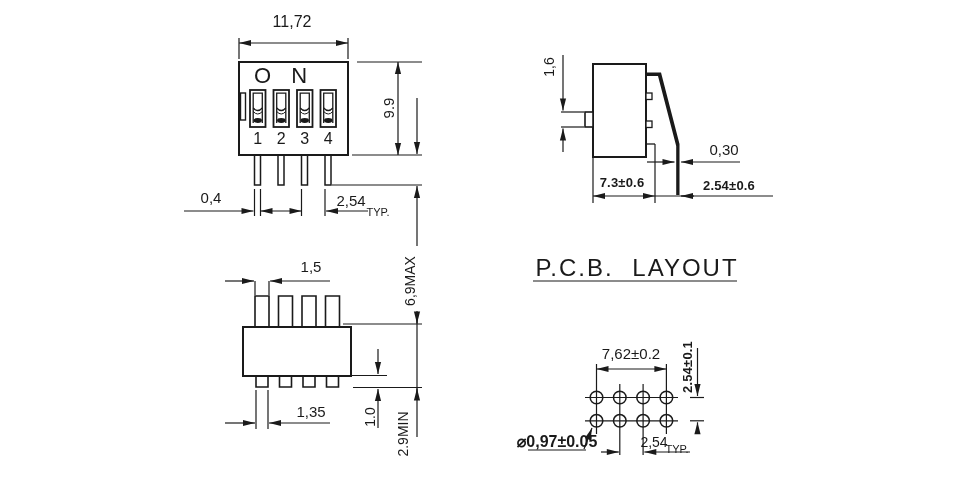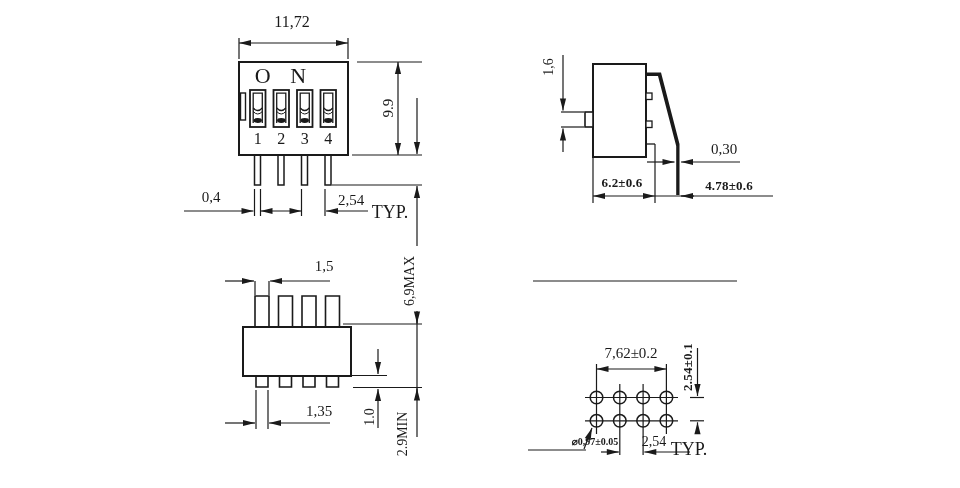--- a/index.html
+++ b/index.html
@@ -1,29 +1,29 @@
 <!DOCTYPE html>
 <html><head>
 <meta charset="utf-8">
 <style>
   html,body{margin:0;padding:0;background:#fff;}
   .canvas{position:relative;width:820px;height:488px;background:#fff;overflow:hidden;
-          font-family:Liberation Serif, serif;color:#1a1a1a;}
+          font-family:Liberation Sans, sans-serif;color:#1a1a1a;}
   .canvas svg{position:absolute;left:0;top:0;}
   .t{position:absolute;transform:translate(-50%,-50%);white-space:nowrap;
      font-size:15px;line-height:1;color:#1a1a1a;}
   .vt{position:absolute;transform:translate(-50%,-50%) rotate(-90deg);white-space:nowrap;
      font-size:14px;line-height:1;color:#1a1a1a;}
-  .small{font-size:18px;margin-left:12px;}
+  .small{font-size:11px;}
   .tol{font-size:13px;font-weight:700;letter-spacing:.2px;}
   .big{font-size:16px;}
   .num{font-size:16px;}
   .onlbl{font-size:22px;letter-spacing:7px;}
   .title{font-size:24px;letter-spacing:2px;word-spacing:10px;}
-  .dia{font-size:10px;font-weight:700;margin-left:38px;}
+  .dia{font-size:16px;font-weight:700;}
 </style>
 </head>
 <body>
 
 <div class="canvas">
 
 <svg width="960" height="488" viewBox="0 0 960 488">
   <defs>
     <marker id="ah" markerWidth="14" markerHeight="8" refX="13" refY="4" orient="auto-start-reverse" markerUnits="userSpaceOnUse">
       <path d="M13,4 L1,0.9 L1,7.1 Z" fill="#1a1a1a"></path>
@@ -202,28 +202,29 @@
 <span class="t num" style="left:257.8px;top:139px">1</span>
 <span class="t num" style="left:281.3px;top:139px">2</span>
 <span class="t num" style="left:304.8px;top:139px">3</span>
 <span class="t num" style="left:328.3px;top:139px">4</span>
 <span class="t" style="left:211px;top:197px">0,4</span>
 <span class="t" style="left:351px;top:200px">2,54</span>
 <span class="t small" style="left:378px;top:212px">TYP.</span>
 
 <span class="vt" style="left:549px;top:67px">1,6</span>
 <span class="t" style="left:724px;top:149px">0,30</span>
-<span class="t tol" style="left:622px;top:182px">6.2±0.6</span>
-<span class="t tol" style="left:729px;top:185px">4.78±0.6</span>
-
-<span class="t" style="left:324px;top:266px">1,5</span>
+<span class="t tol" style="left:622px;top:182px">7.3±0.6</span>
+<span class="t tol" style="left:729px;top:185px">2.54±0.6</span>
+
+<span class="t" style="left:311px;top:266px">1,5</span>
 <span class="vt" style="left:410px;top:281px">6,9MAX</span>
-<span class="t" style="left:319px;top:411px">1,35</span>
+<span class="t" style="left:311px;top:411px">1,35</span>
 <span class="vt" style="left:370px;top:417px">1.0</span>
 <span class="vt" style="left:403px;top:434px">2.9MIN</span>
 
+<span class="t title" style="left:637px;top:268px">P.C.B.  LAYOUT</span>
 <span class="t" style="left:631px;top:353px">7,62±0.2</span>
 <span class="vt tol" style="left:687px;top:367px">2.54±0.1</span>
 <span class="t dia" style="left:557px;top:442px">⌀0,97±0.05</span>
 <span class="t" style="left:654px;top:442px;font-size:14px">2,54</span>
 <span class="t small" style="left:677px;top:449px">TYP.</span>
 
 </div>
 
 </body></html>

